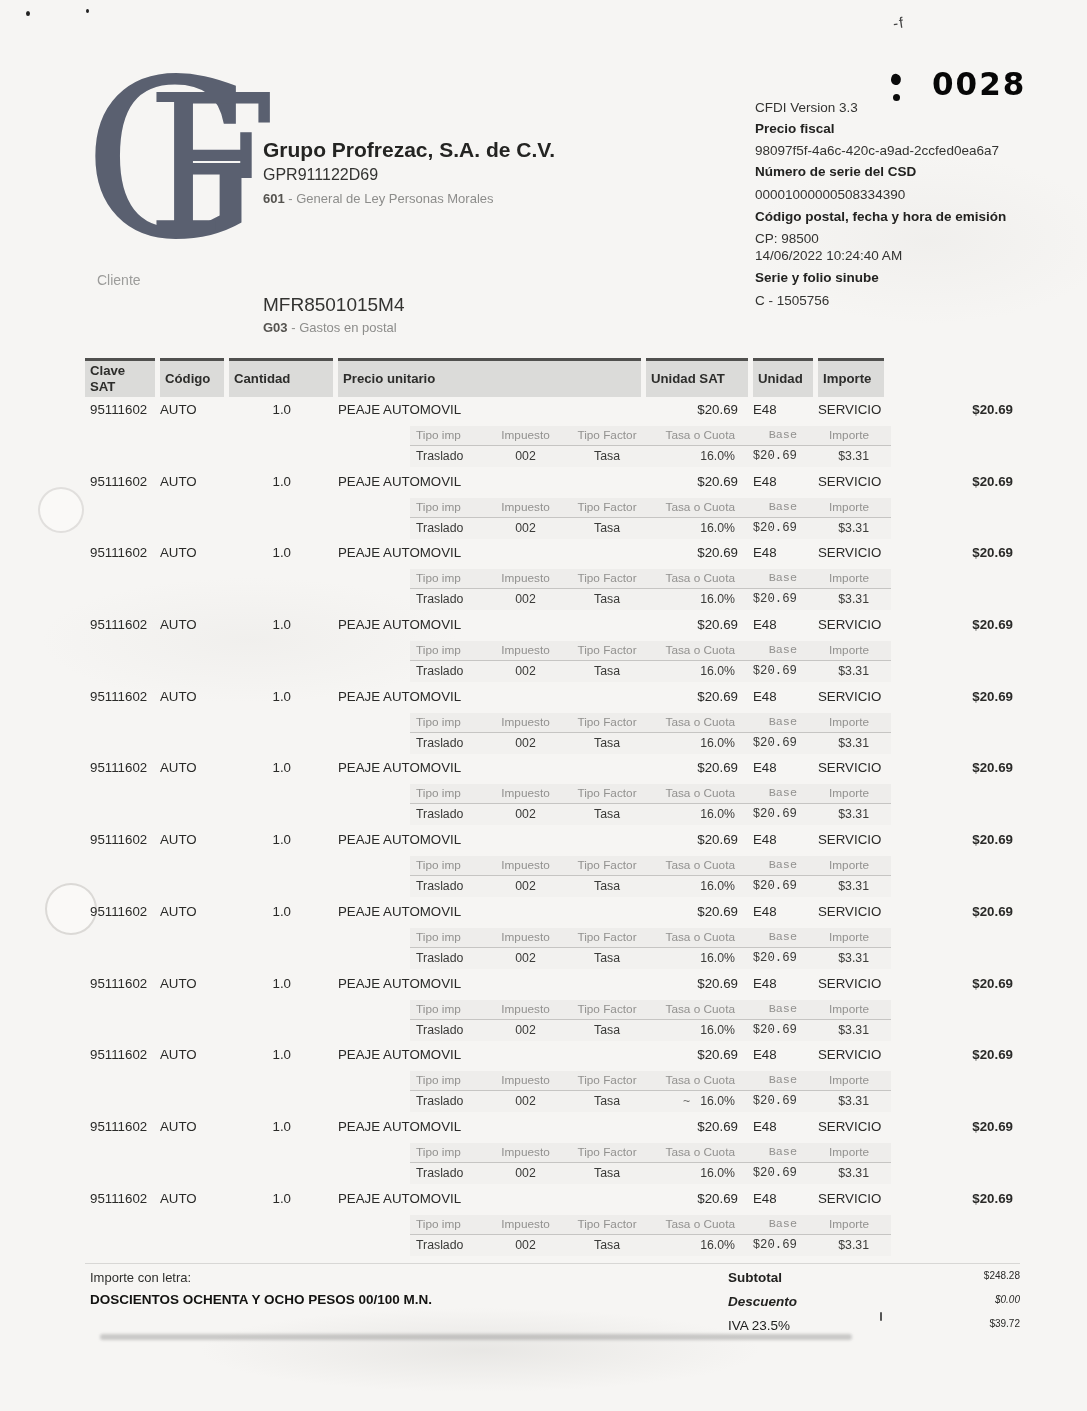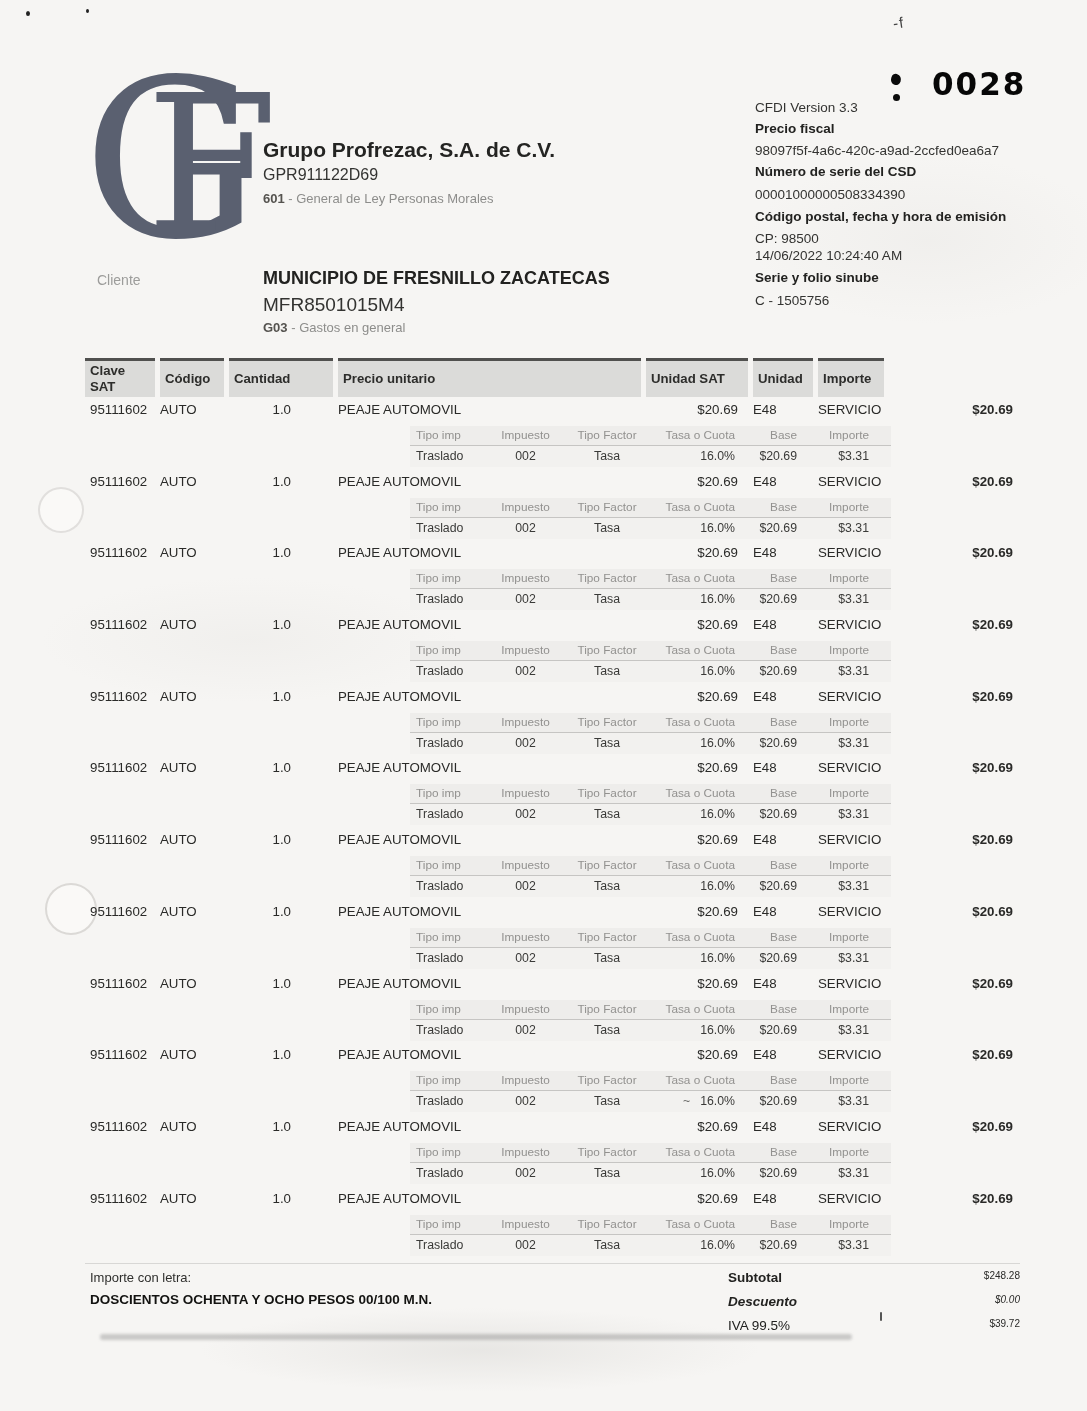--- a/index.html
+++ b/index.html
@@ -65,21 +65,21 @@
   .c8{text-align:right;padding-right:6px;font-weight:bold;color:#1d1d1b;}
   
   .subtable{margin-left:325px;width:481px;margin-top:4px;}
   .sub-cols{display:grid;grid-template-columns:78px 75px 88px 98px 70px 72px;}
   .sub-head > div{background:#eeedeb;border-bottom:1px solid #c6c5c3;color:#92918f;font-size:11.8px;padding:2px 0 3px;white-space:nowrap;}
   .sub-vals > div{background:#f2f1ef;color:#3a3a38;font-size:12.3px;padding:3px 0 4px;white-space:nowrap;}
   .sub-cols > :nth-child(1){text-align:left;padding-left:6px;}
   .sub-cols > :nth-child(2){text-align:center;}
   .sub-cols > :nth-child(3){text-align:center;}
   .sub-cols > :nth-child(4){text-align:right;padding-right:14px;}
-  .sub-cols > :nth-child(5){text-align:right;padding-right:22px;}
+  .sub-cols > :nth-child(5){text-align:right;padding-right:22px;font-family:Liberation Mono, monospace;}
   .sub-cols > :nth-child(6){text-align:right;padding-right:22px;}
   .tilde{color:#6b6b69;padding-right:10px;}
   
   .sep{position:absolute;left:85px;top:1263px;width:935px;height:1px;background:#d8d7d5;}
   .letra-label{position:absolute;left:90px;top:1270px;font-size:13px;color:#2f2f2d;}
   .letra-value{position:absolute;left:90px;top:1292px;font-size:13.5px;font-weight:bold;color:#131311;}
   .tot-label{position:absolute;left:728px;font-size:13.5px;color:#222220;white-space:nowrap;}
   .tot-value{position:absolute;left:860px;width:160px;text-align:right;font-size:10px;color:#2a2a28;}
   .t1{top:1270px;} .t2{top:1294px;font-style:italic;} .t3{top:1318px;}
   .bold{font-weight:bold;}
@@ -119,23 +119,22 @@
     <div class="line f4 lbl">Número de serie del CSD</div>
     <div class="line f5">00001000000508334390</div>
     <div class="line f6 lbl">Código postal, fecha y hora de emisión</div>
     <div class="line f7">CP: 98500</div>
     <div class="line f8">14/06/2022 10:24:40 AM</div>
     <div class="line f9 lbl">Serie y folio sinube</div>
     <div class="line f10">C - 1505756</div>
   </div>
 
   <div class="client-label">Cliente</div>
-  <div class="client-name">MUNICIPIO DE FRESNILLO ZACATECAS</div>
   <div class="client-rfc">MFR8501015M4</div>
-  <div class="client-uso"><b>G03</b><span> - Gastos en general</span></div>
+  <div class="client-uso"><b>G03</b><span> - Gastos en postal</span></div>
 
   <div class="thead cols">
     <div class="th">Clave SAT</div>
     <div class="th">Código</div>
     <div class="th">Cantidad</div>
     <div class="th">Precio unitario</div>
     <div class="th">Unidad SAT</div>
     <div class="th">Unidad</div>
     <div class="th">Importe</div>
   </div>
@@ -515,16 +514,16 @@
   </div>
 
   <div class="sep"></div>
   <div class="letra-label">Importe con letra:</div>
   <div class="letra-value">DOSCIENTOS OCHENTA Y OCHO PESOS 00/100 M.N.</div>
 
   <div class="tot-label bold t1">Subtotal</div>
   <div class="tot-value t1">$248.28</div>
   <div class="tot-label bold t2">Descuento</div>
   <div class="tot-value t2">$0.00</div>
-  <div class="tot-label t3">IVA 99.5%</div>
+  <div class="tot-label t3">IVA 23.5%</div>
   <div class="tot-value t3">$39.72</div>
 
 </div>
 
 </body></html>

